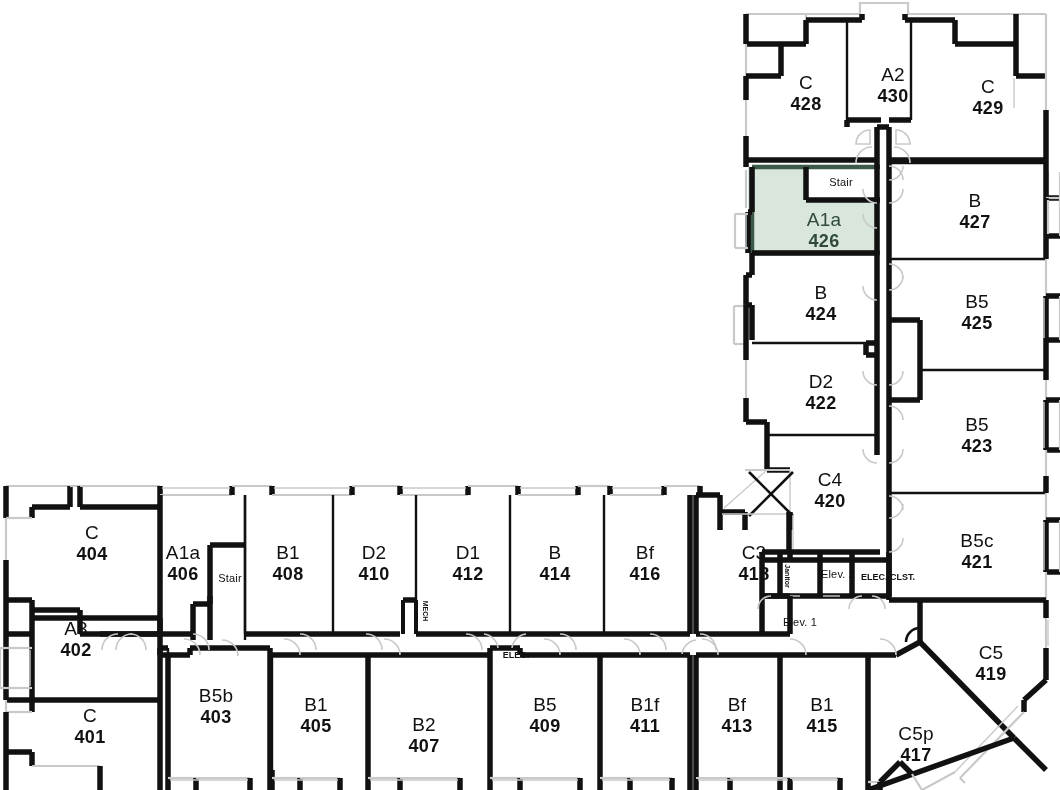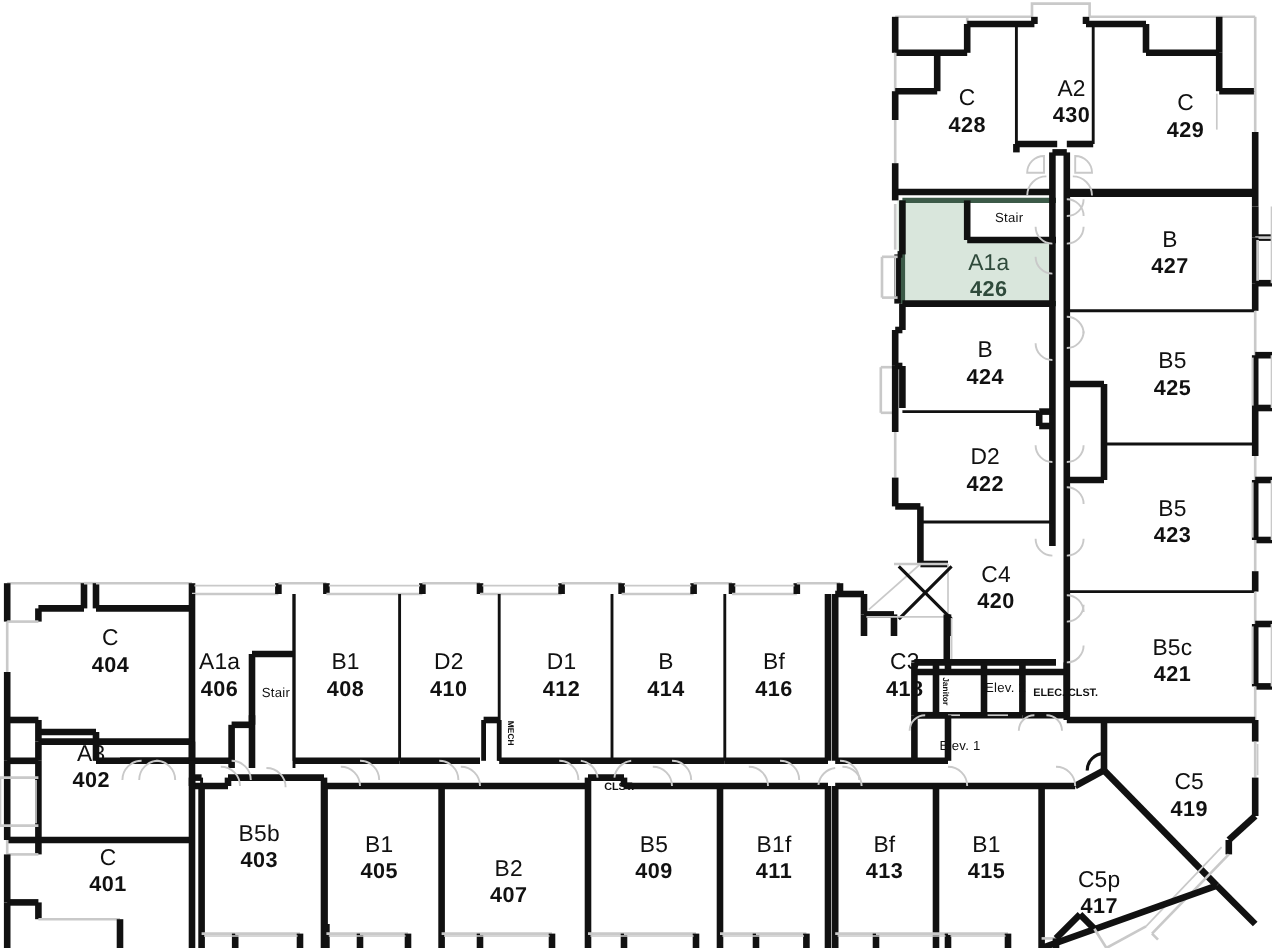--- a/index.html
+++ b/index.html
@@ -654,16 +654,16 @@
     </div>
 
   <div id="service-labels">
       <div class="svc-label" style="left: 841px; top: 182px;">Stair</div>
       <div class="svc-label" style="left: 230px; top: 578px;">Stair</div>
       <div class="svc-label" style="left: 800px; top: 574px; margin-top: 48px;">Elev. 1</div>
       <div class="svc-label" style="left: 838px; top: 574px;">Elev. 2</div>
       <div class="svc-label tiny" style="left: 872px; top: 577px;">ELEC. CLST.</div>
       <div class="svc-label tiny vert" style="left: 771px; top: 576px;">Janitor</div>
       <div class="svc-label tiny vert" style="left: 409px; top: 611px;">MECH</div>
-      <div class="svc-label tiny" style="left: 500px; top: 655px;">CLST.</div>
+      <div class="svc-label tiny" style="left: 500px; top: 655px;">ELEC.</div>
     </div>
 
 </div>
 
 </body></html>

